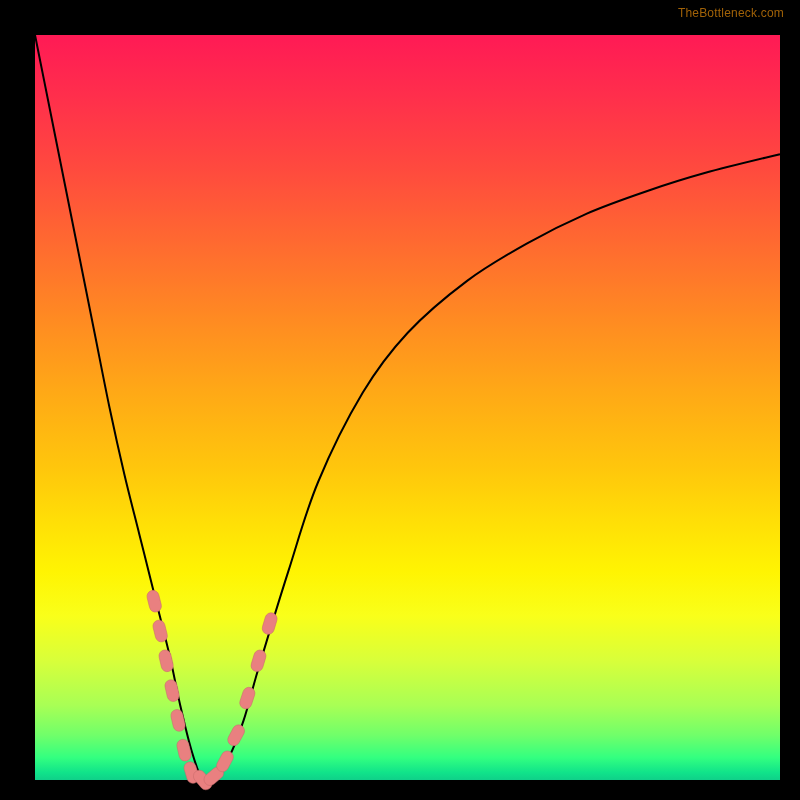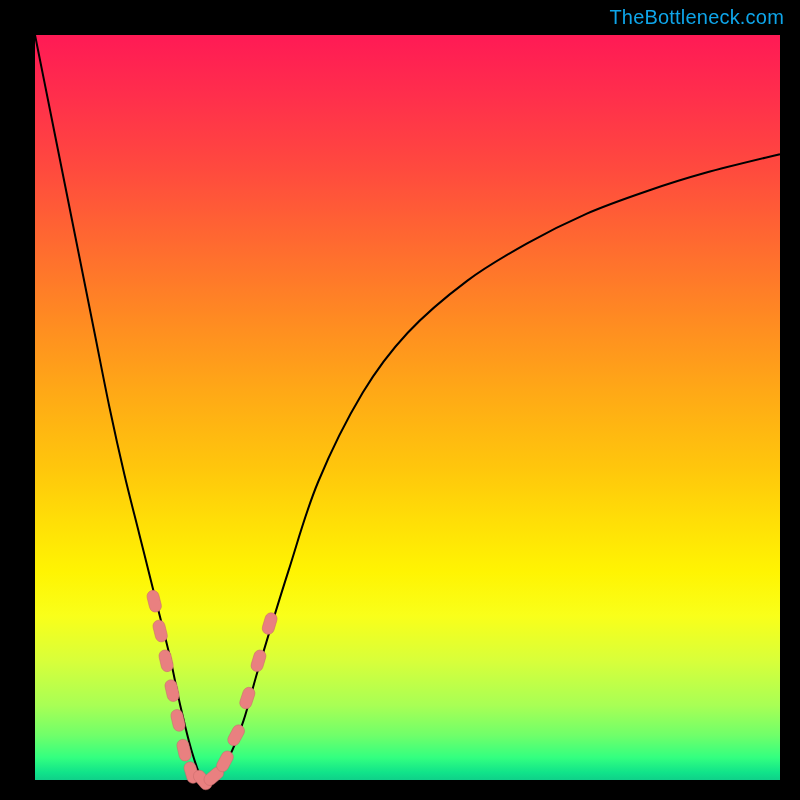--- a/index.html
+++ b/index.html
@@ -40,22 +40,22 @@
       #70ff6a 94%,
       #33ff80 97%,
       #10e38a 99%,
       #0fd089 100%
     );
   }
   .watermark {
     position: absolute;
     top: 6px;
     right: 16px;
-    color: #0ea5e9;
-    font-size: 20px;
+    color: #a16207;
+    font-size: 12px;
     letter-spacing: 0.2px;
     font-weight: 500;
     user-select: none;
   }
   svg.curves {
     position: absolute;
     left: 0;
     top: 0;
     width: 745px;
     height: 745px;

